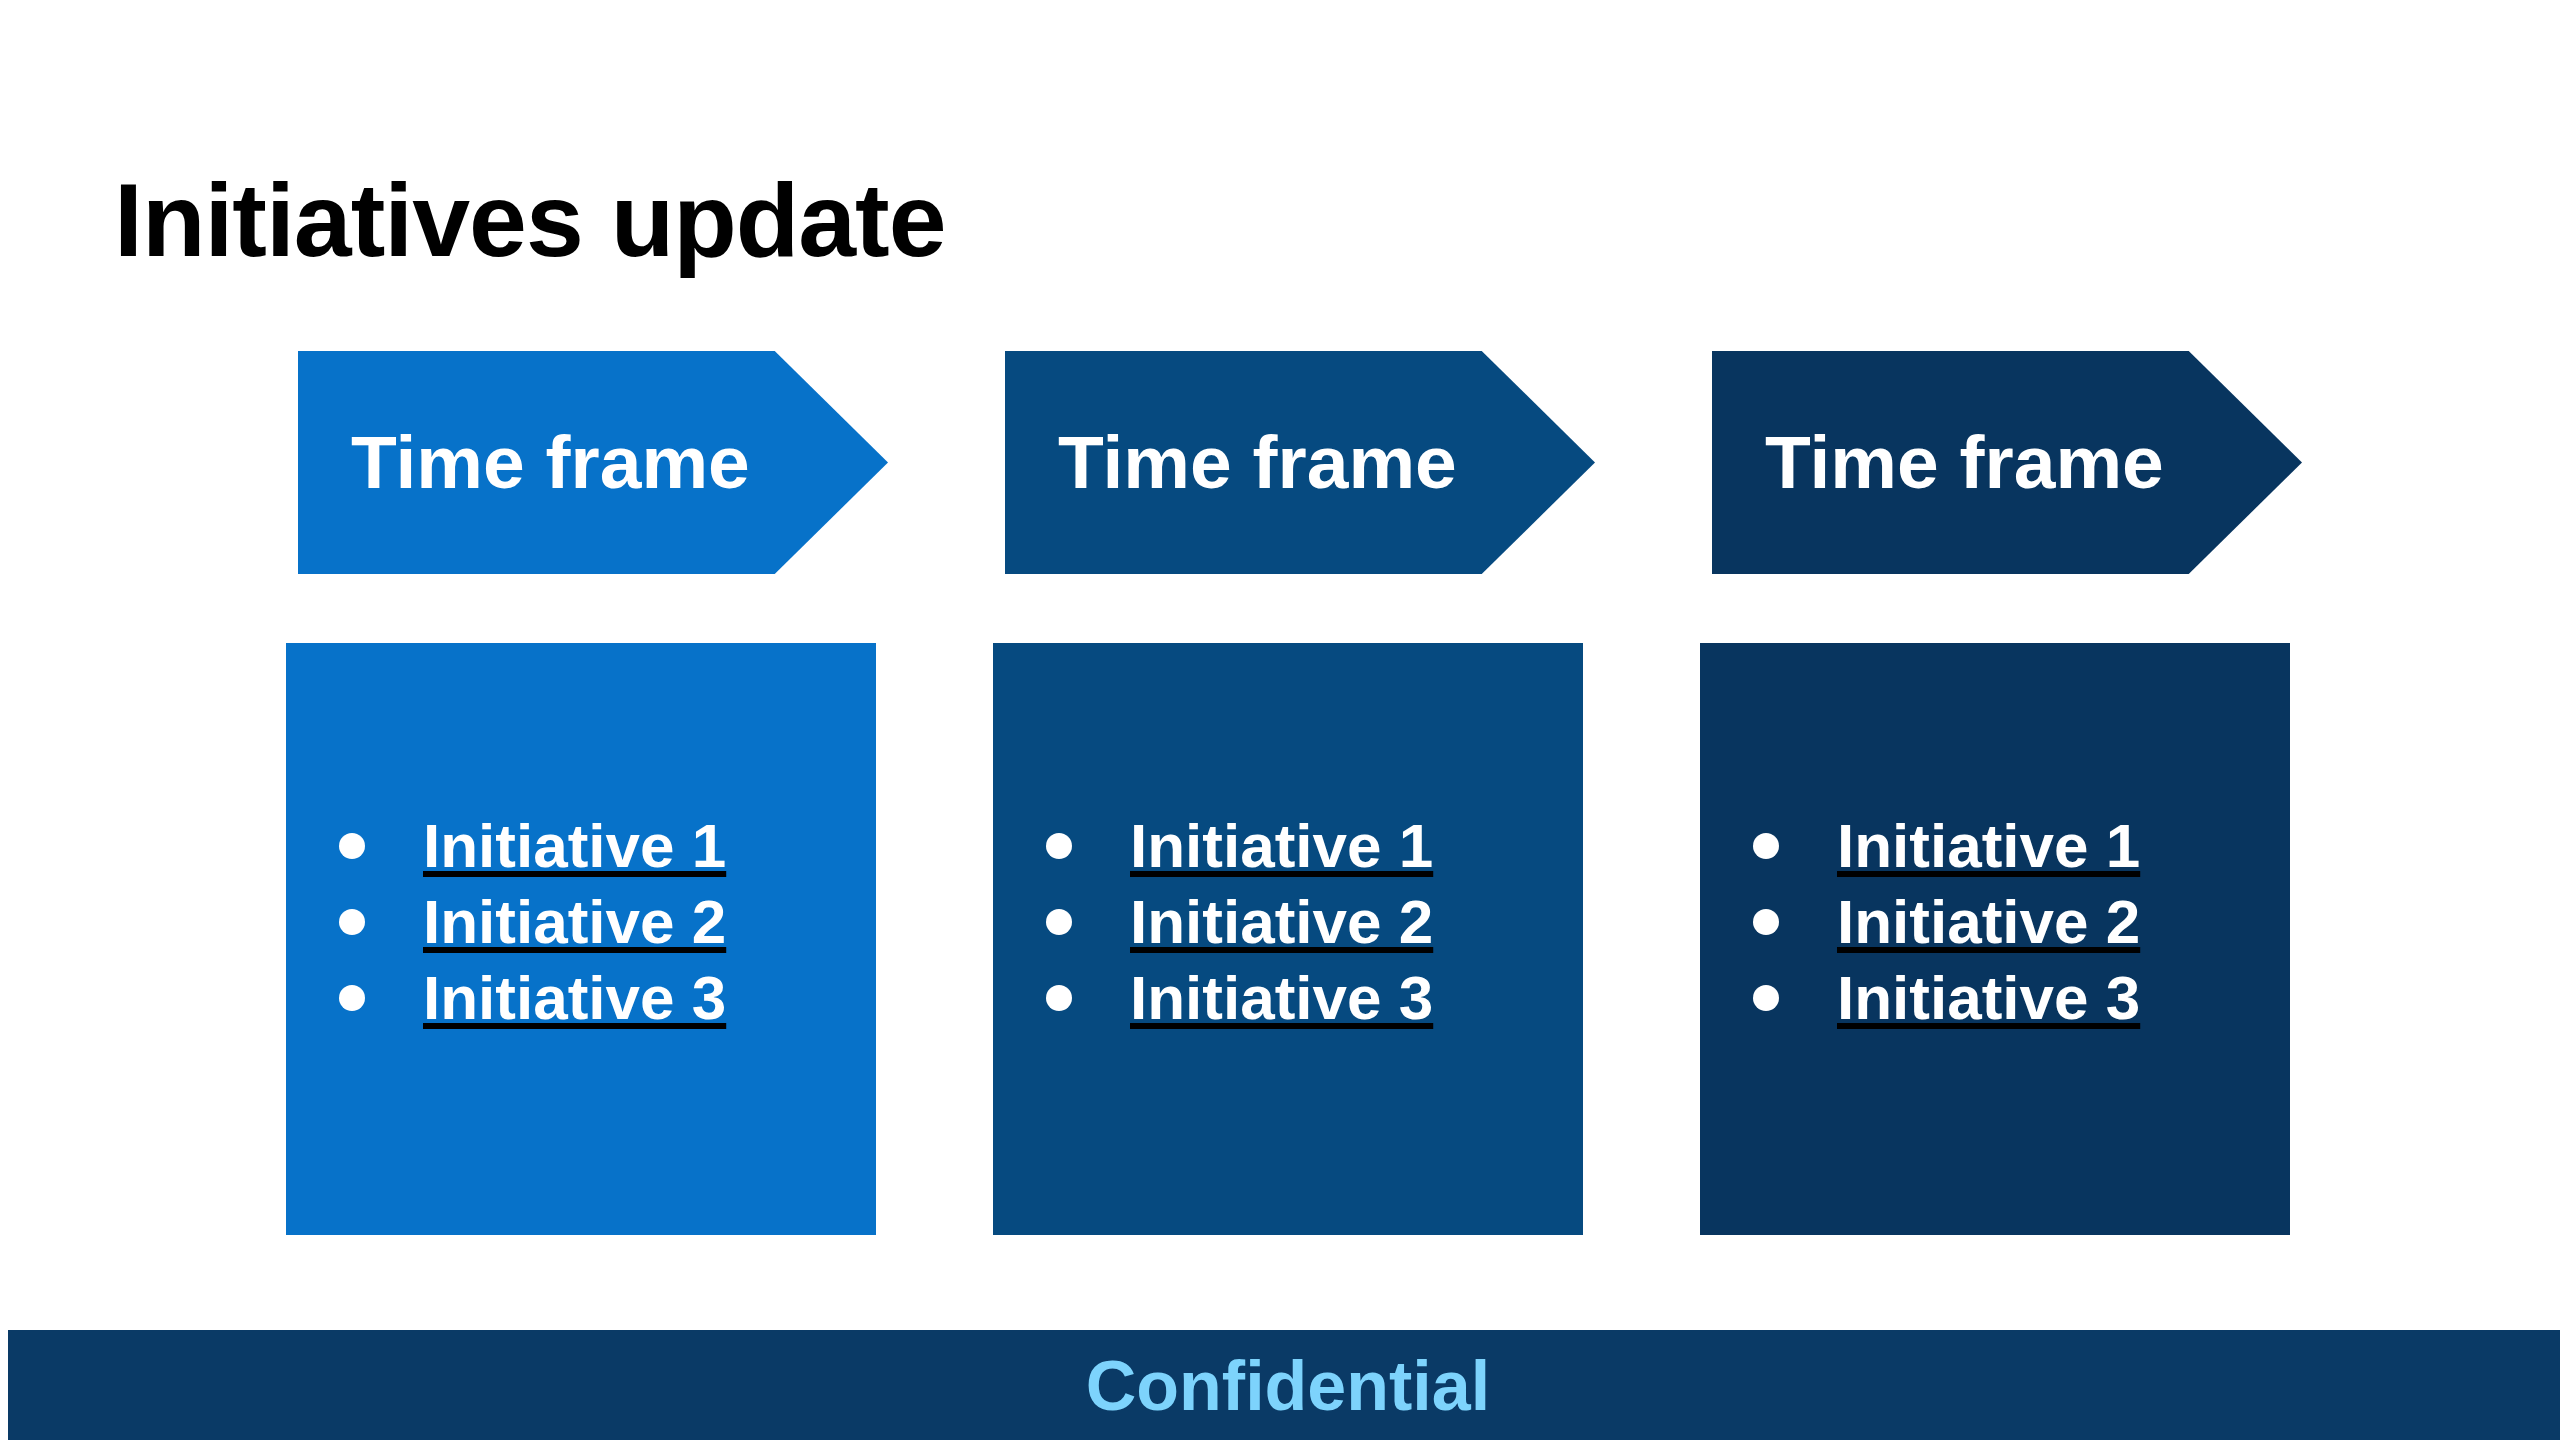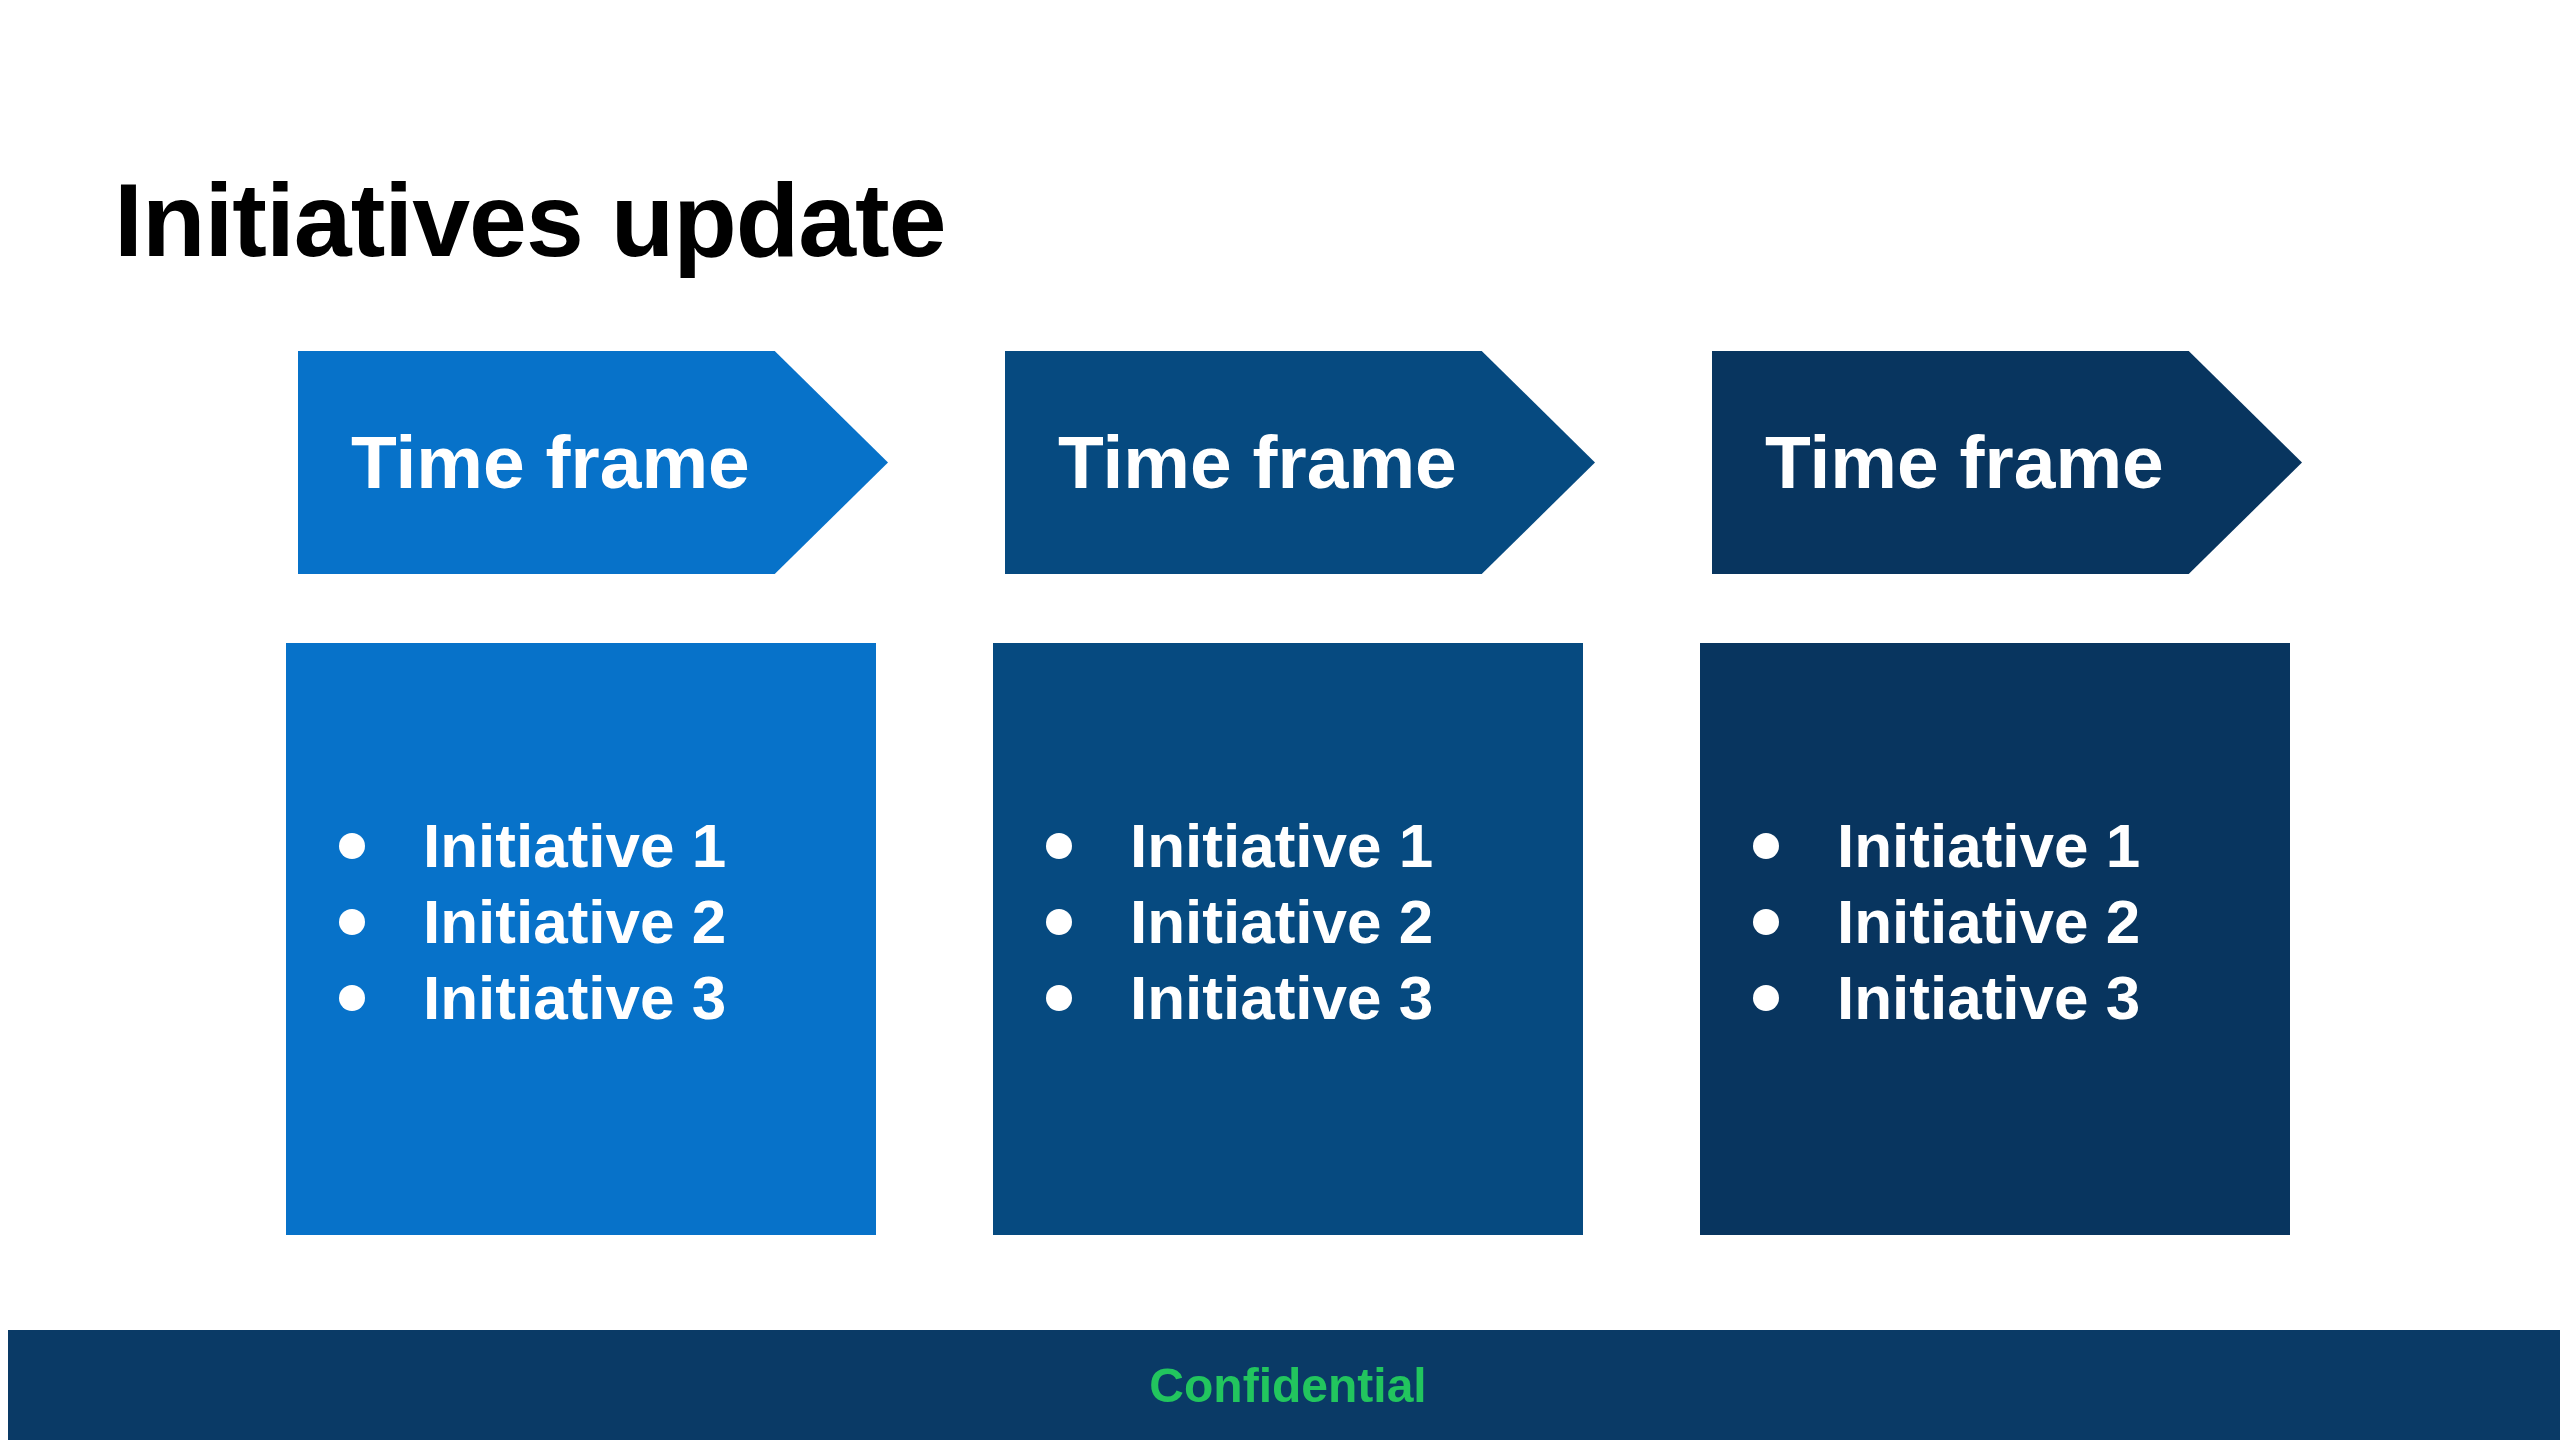--- a/index.html
+++ b/index.html
@@ -46,20 +46,21 @@
 
   .init-box {
     position:absolute;
     top:635px; left:0;
     width:590px; height:592px;
   }
   .init-list {
     position:absolute;
     top:161px; left:0; right:0;
     list-style:none;
+    text-decoration:underline;
   }
   .init-list li {
     position:relative;
     padding-left:129px;
     color:#FFFFFF;
     font-size:62px;
     font-weight:bold;
     line-height:68px;
     white-space:nowrap;
   }
@@ -74,22 +75,22 @@
 
   .footer-bar {
     position:absolute;
     left:0; top:1322px;
     width:2560px; height:111px;
     display:flex;
     align-items:center;
     justify-content:center;
   }
   .footer-label {
-    color:#22c55e;
-    font-size:48px;
+    color:#7dd3fc;
+    font-size:70px;
     font-weight:bold;
     line-height:1;
   }
   .footer-strip {
     position:absolute;
     left:0; top:1433px;
     width:2560px; height:7px;
   }
 </style>
 </head>

